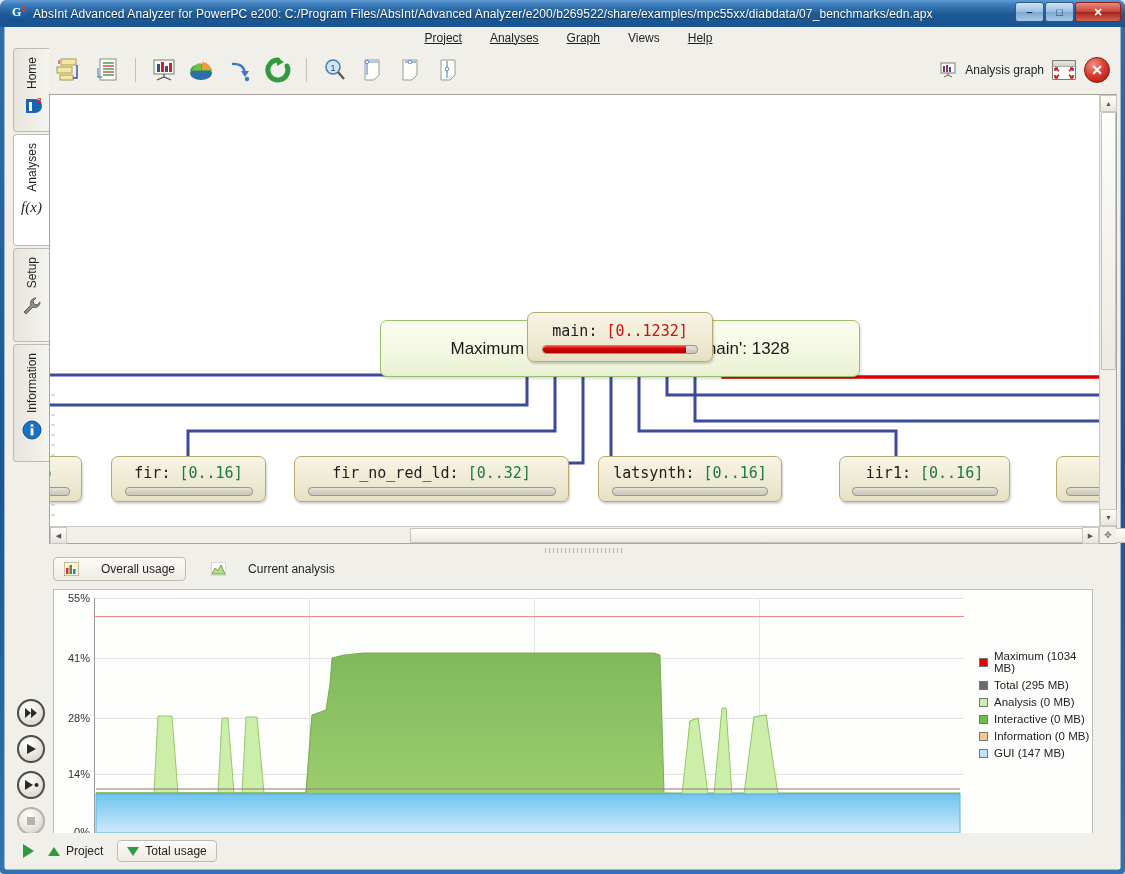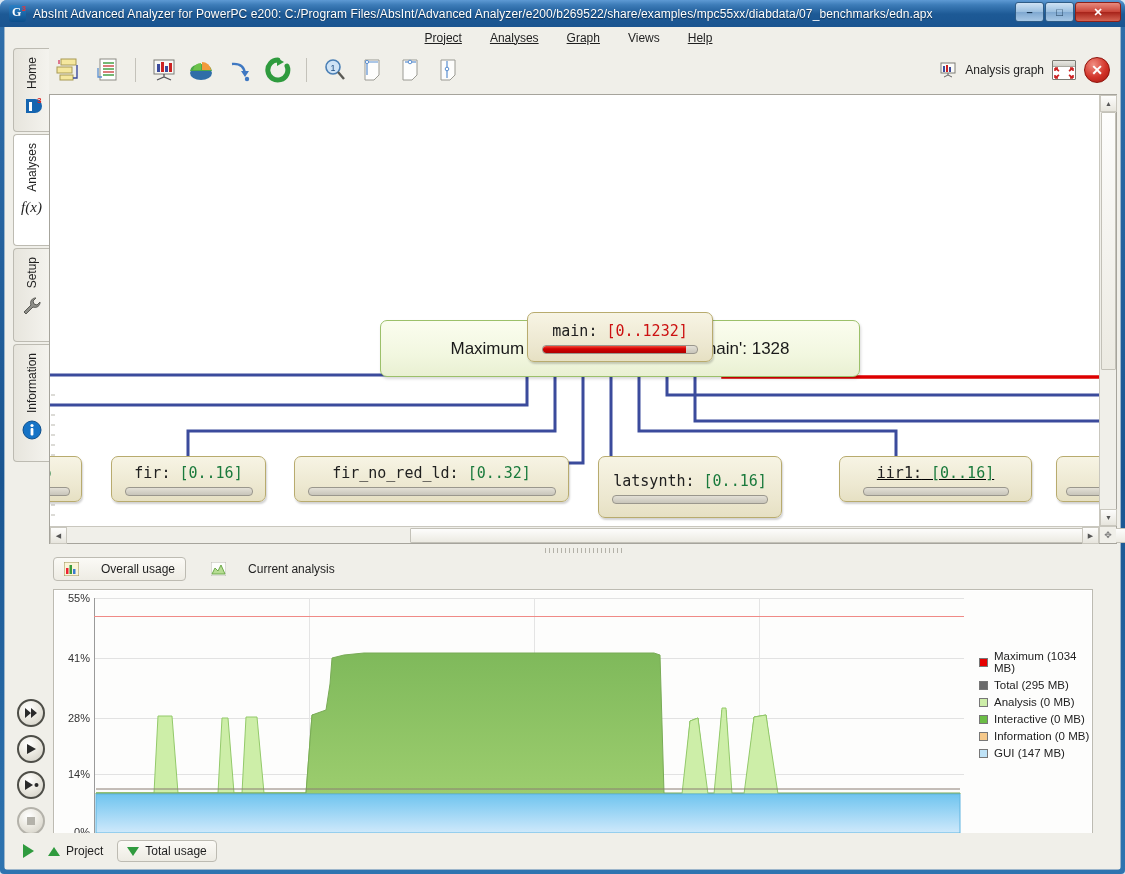--- a/index.html
+++ b/index.html
@@ -484,29 +484,29 @@
         </div>
 
         <div class="node" style="left:244px; top:361px; width:275px; height:46px;">
           <div class="ntext">
             <span class="nname">fir_no_red_ld:</span>
             <span class="nval-green">[0..32]</span>
           </div>
           <div class="bar" style="width:248px;"></div>
         </div>
 
-        <div class="node" style="left:548px; top:361px; width:184px; height:62px;">
+        <div class="node" style="left:548px; top:361px; width:184px; height:46px;">
           <div class="ntext">
             <span class="nname">latsynth:</span>
             <span class="nval-green">[0..16]</span>
           </div>
           <div class="bar" style="width:156px;"></div>
         </div>
 
-        <div class="node" style="left:789px; top:361px; width:193px; height:46px;text-decoration:underline;">
+        <div class="node" style="left:789px; top:361px; width:171px; height:46px;">
           <div class="ntext">
             <span class="nname">iir1:</span>
             <span class="nval-green">[0..16]</span>
           </div>
           <div class="bar" style="width:146px;"></div>
         </div>
 
         <div class="node" style="left:1006px; top:361px; width:130px; height:46px;">
           <div class="ntext">co</div>
           <div class="bar" style="width:110px;"></div>

